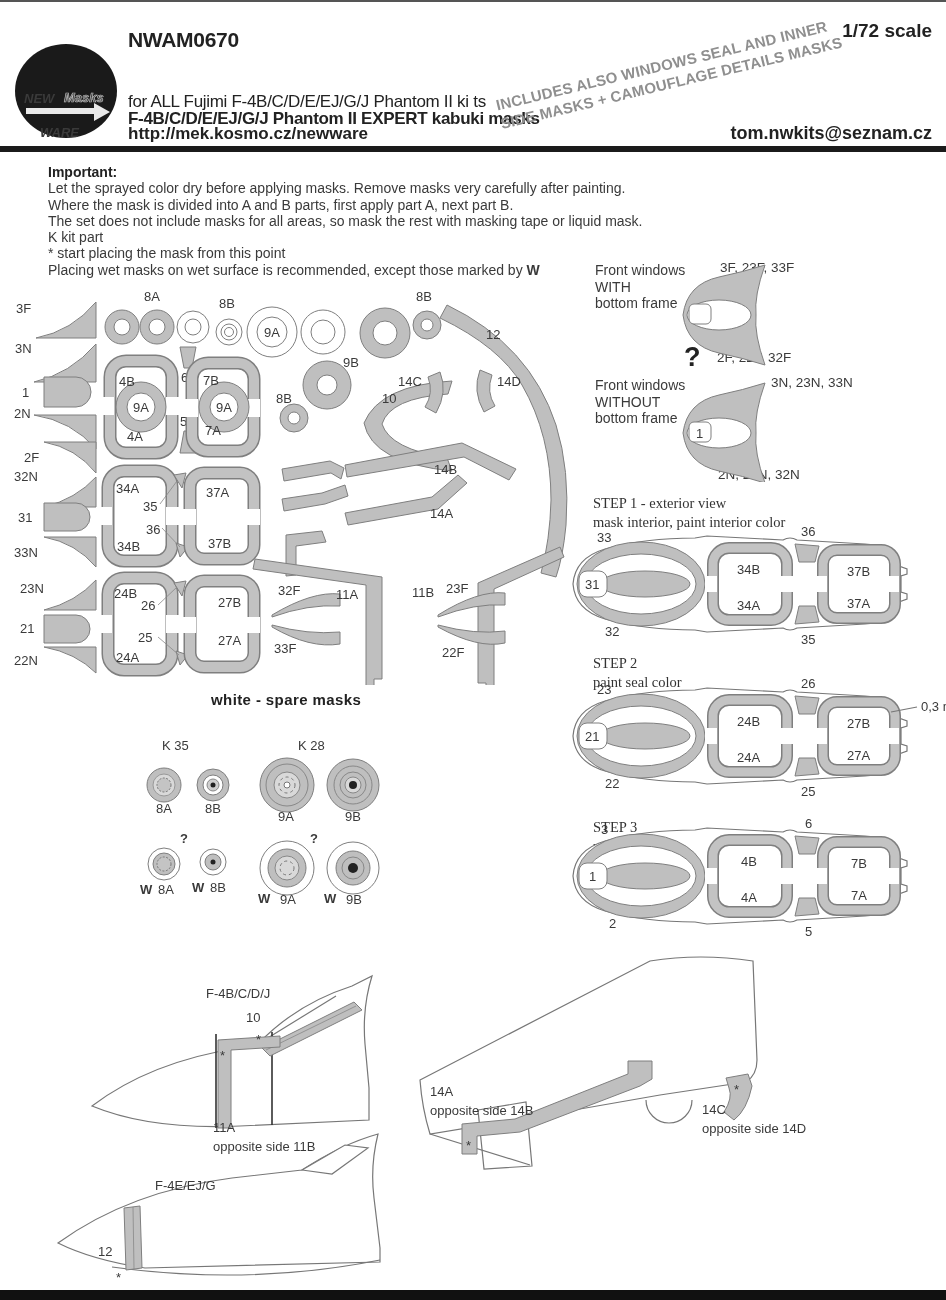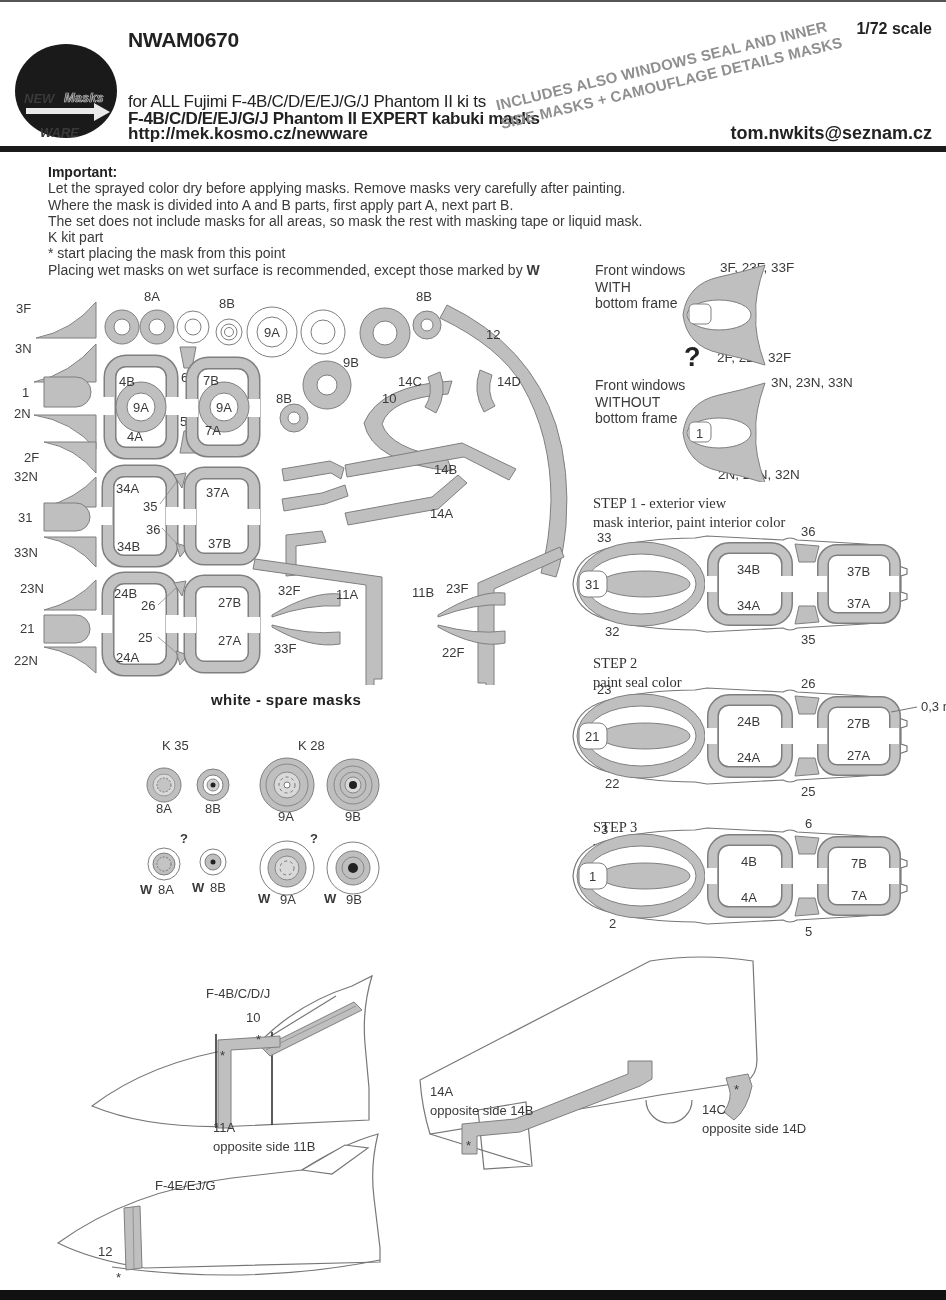--- a/index.html
+++ b/index.html
@@ -7,21 +7,21 @@
         font-family:"Liberation Sans",sans-serif;color:#222;}
   .abs{position:absolute;}
   .pre{white-space:pre-line;}
   .topline{left:0;top:0;width:946px;height:2px;background:#555;}
   .hdr-divider{left:0;top:146px;width:946px;height:6px;background:#1b1b1b;}
   .botbar{left:0;top:1290px;width:946px;height:10px;background:#111;}
   .code{left:128px;top:28px;font-size:21px;font-weight:bold;letter-spacing:-0.3px;}
   .t1{left:128px;top:77px;font-size:17px;font-weight:bold;letter-spacing:-0.3px;margin-top:32px;}
   .t2{left:128px;top:92px;font-size:17px;font-weight:normal;letter-spacing:-0.3px;}
   .url{left:128px;top:124px;font-size:17px;font-weight:bold;}
-  .scale{left:646px;top:20px;width:286px;text-align:right;font-size:16px;font-weight:bold;}
+  .scale{left:646px;top:20px;width:286px;text-align:right;font-size:19px;font-weight:bold;}
   .email{left:544px;top:123px;width:388px;text-align:right;font-size:18px;font-weight:bold;}
   .banner{left:494px;top:96px;transform:rotate(-13.5deg);transform-origin:0 0;
           font-size:15px;font-weight:bold;color:#8f8f8f;line-height:19px;letter-spacing:0.2px;}
   .notes{left:48px;top:164px;font-size:14px;color:#3a3a3a;line-height:16.3px;}
   .notes .hd{font-weight:bold;color:#222;}
   .spare-hd{left:211px;top:691px;font-size:15px;font-weight:bold;color:#222;letter-spacing:0.4px;}
   .fw{font-size:14px;color:#3a3a3a;line-height:16.5px;}
   .codes{font-size:13.5px;color:#3a3a3a;}
   .bigq{font-size:27px;font-weight:bold;color:#222;}
   .stephd{font-size:14.5px;color:#333;line-height:19px;font-family:Liberation Serif, serif;}

